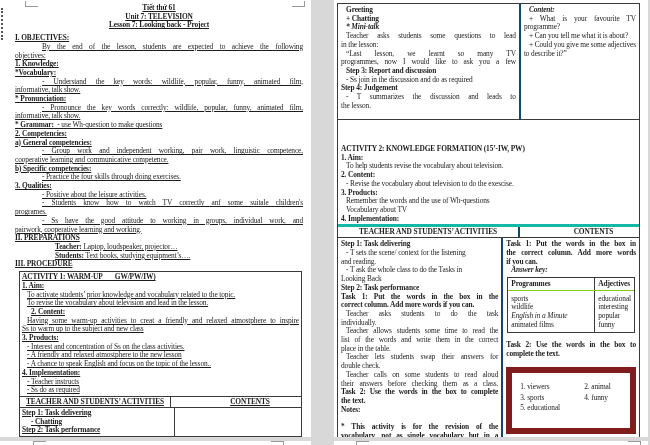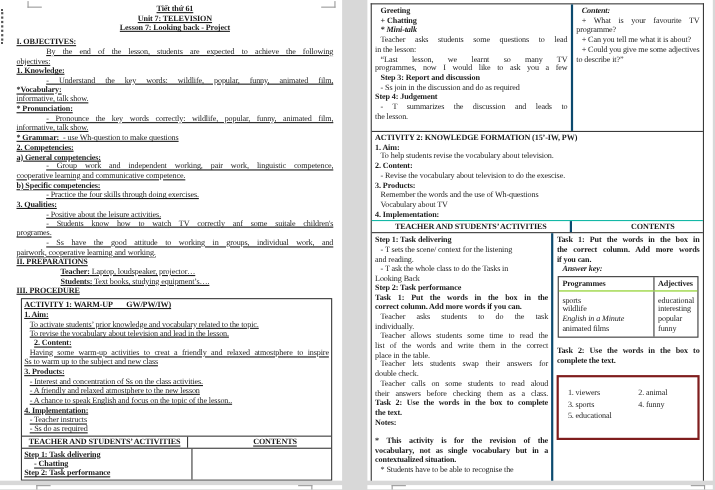--- a/index.html
+++ b/index.html
@@ -35,33 +35,33 @@
   .body-row{display:flex;}
   .body-row .cellpad{padding:1px 2px;}
   .act1 .body-row{min-height:28px;}
   
   .act2{margin:3px 0 0 3px;width:301px;border-bottom:none;}
   .act2 .col1{width:180px;border-right:2px solid #0c4a6e;}
   .act2 .col2{flex:1;}
   .rowA{display:flex;border-bottom:1px solid #3a3a3a;min-height:115px;}
   .rowA .cellpad{padding:2px 3px;}
   .rowA-right-pad{padding-top:31px;}
-  .rowB{padding:1px 3px;border-bottom:1px solid #14b8a6;}
+  .rowB{padding:1px 3px;border-bottom:3px solid #14b8a6;margin-top:24px;}
   .rowD{display:flex;min-height:230px;}
   .rowD .cellpad{padding:2px 3px;}
   .rowD-right-pad{padding-top:50px;}
   .ak-table{border:1px solid #3a3a3a;margin:2px 1px 0 1px;}
   .ak-hdr{display:flex;border-bottom:1px solid #84cc16;}
   .ak-hdr div{font-weight:bold;padding:1px 3px;line-height:9.5px;}
   .ak-c1{width:80px;border-right:1px solid #3a3a3a;}
   .ak-c2{flex:1;}
   .ak-body{display:flex;}
   .ak-body .ak-c1,.ak-body .ak-c2{padding:4px 3px 3px 3px;}
   .task2-block{margin-top:8px;}
-  .answers-box{border:2px solid #7f1d1d;margin-top:8px;min-height:44px;display:flex;padding:9px 0 2px 8px;}
+  .answers-box{border:6px solid #7f1d1d;margin-top:8px;min-height:44px;display:flex;padding:9px 0 2px 8px;}
   .answers-box .acol{line-height:10.8px;}
   .answers-box .acol1{width:64px;}
   .answers-box .acol2{flex:1;}
   .answers-box .line{line-height:10.8px;min-height:10.8px;}
   
   .crop{position:absolute;width:12px;height:5px;}
   .crop-bl{border-bottom:1px solid #9a9a9a;border-left:1px solid #9a9a9a;}
   .crop-br{border-bottom:1px solid #9a9a9a;border-right:1px solid #9a9a9a;}
   .crop-tl{border-top:1px solid #9a9a9a;border-left:1px solid #9a9a9a;}
   .crop-tr{border-top:1px solid #9a9a9a;border-right:1px solid #9a9a9a;}
@@ -81,22 +81,22 @@
     <div class="title-block">
         <div class="line b c"><span>Tiết thứ 61</span></div>
         <div class="line b c"><span>Unit 7: TELEVISION</span></div>
         <div class="line b c"><span>Lesson 7: Looking back - Project</span></div>
       </div>
     <div>
         <div class="line b"><span>I. OBJECTIVES:</span></div>
         <div class="line f n1"><span>By the end of the lesson, students are expected to achieve the following</span></div>
         <div class="line"><span>objectives:</span></div>
         <div class="line b"><span>1. Knowledge:</span></div>
+        <div class="line b"><span>*Vocabulary:</span></div>
         <div class="line f n1"><span>- Understand the key words: wildlife, popular, funny, animated film,</span></div>
-        <div class="line b"><span>*Vocabulary:</span></div>
         <div class="line"><span>informative, talk show.</span></div>
         <div class="line b"><span>* Pronunciation:</span></div>
         <div class="line f n1"><span>- Pronounce the key words correctly: wildlife, popular, funny, animated film,</span></div>
         <div class="line"><span>informative, talk show.</span></div>
         <div class="line"><span class="b">* Grammar:</span><span>  - use Wh-question to make questions</span></div>
         <div class="line b"><span>2. Competencies:</span></div>
         <div class="line b"><span>a) General competencies:</span></div>
         <div class="line f n1"><span>- Group work and independent working, pair work, linguistic competence,</span></div>
         <div class="line"><span>cooperative learning and communicative competence.</span></div>
         <div class="line b"><span>b) Specific competencies:</span></div>

